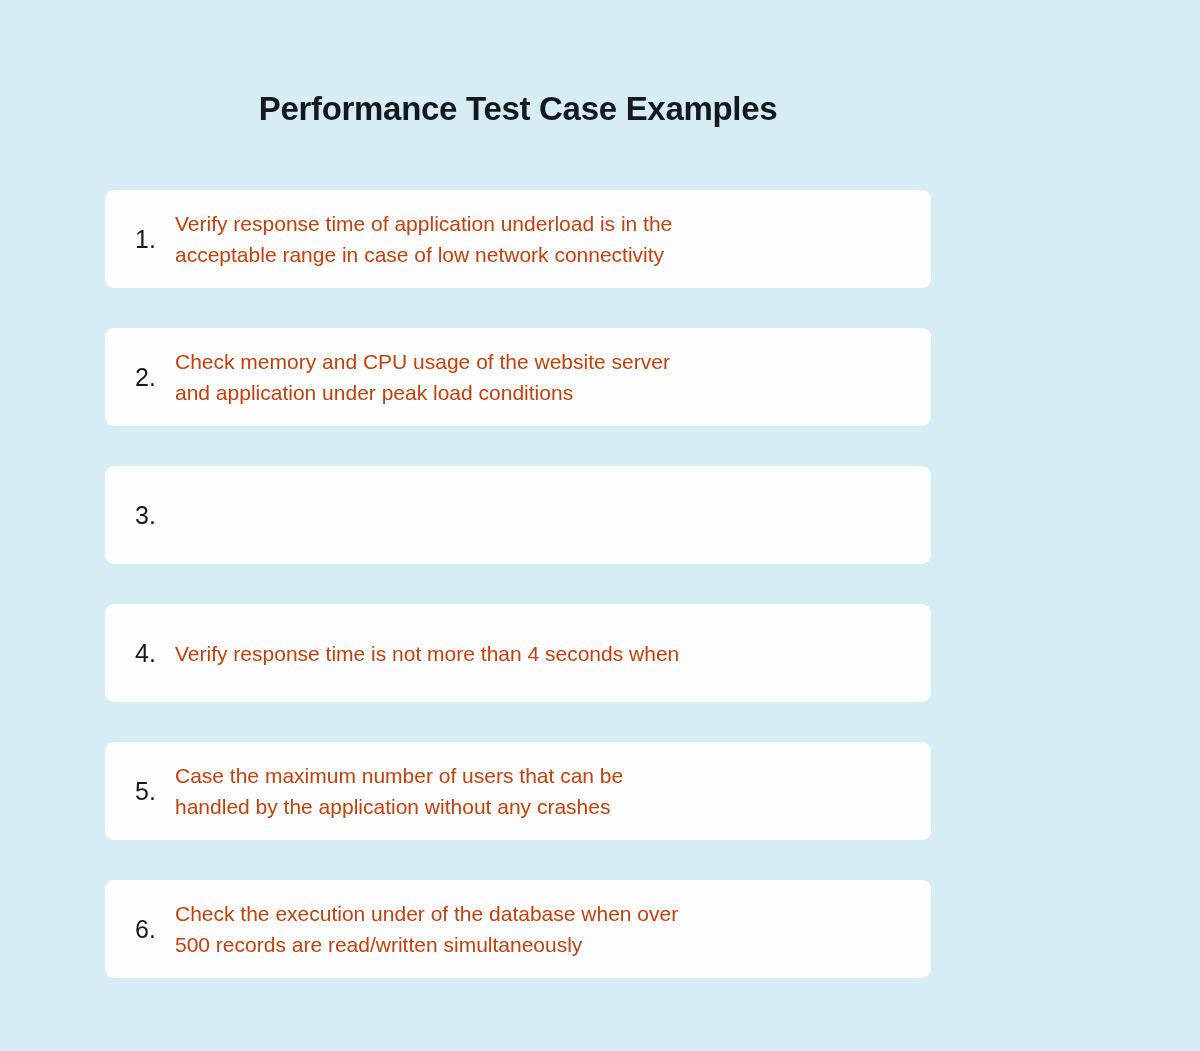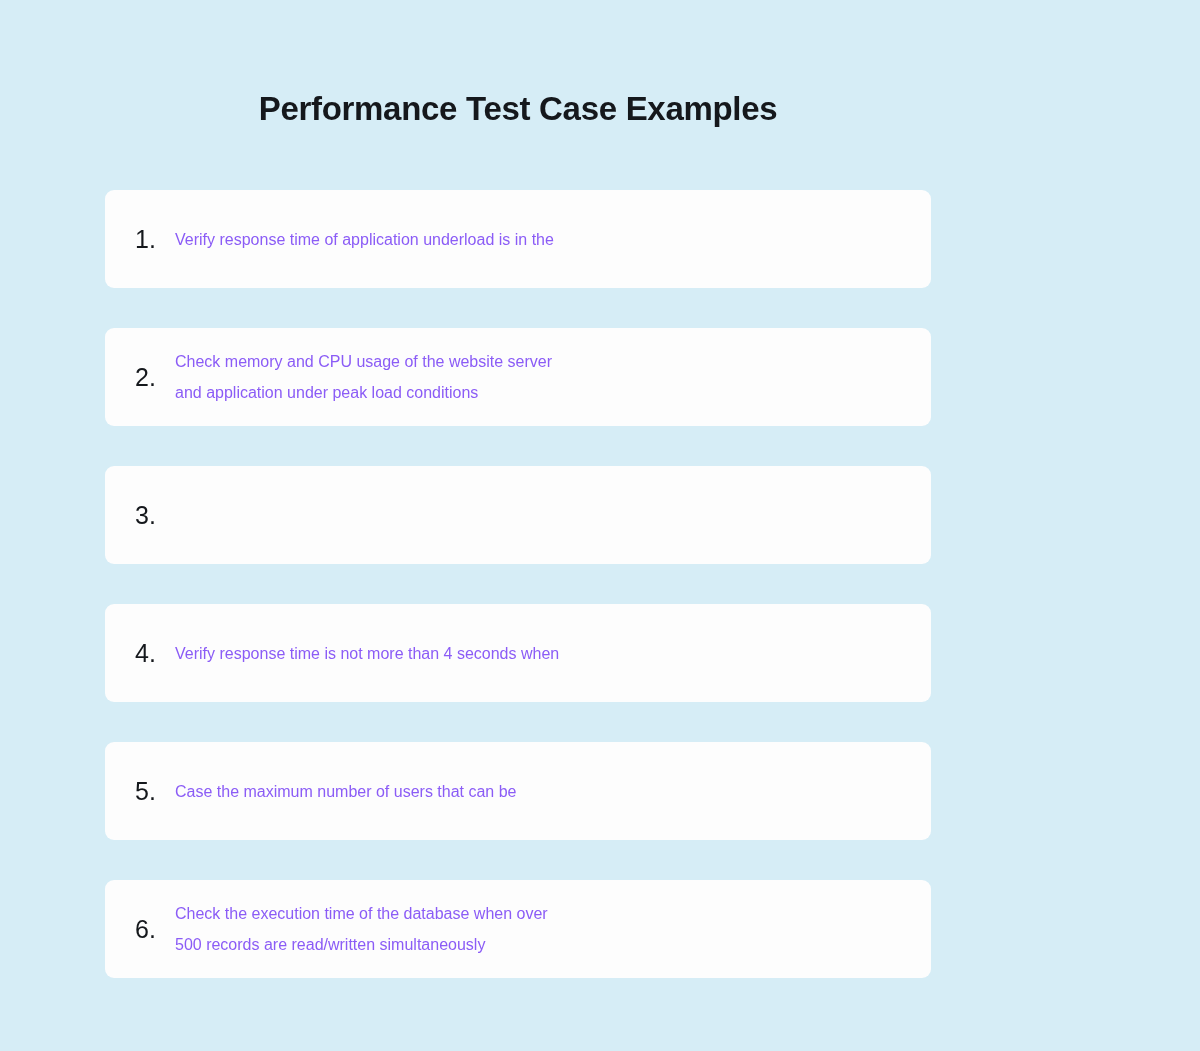--- a/index.html
+++ b/index.html
@@ -39,39 +39,40 @@
   }
   .card:last-child { margin-bottom: 0; }
   .num {
     width: 40px;
     flex: 0 0 40px;
     font-size: 25px;
     line-height: 31px;
     color: #15181c;
   }
   .text {
-    font-size: 16px;
+    font-size: 21px;
     line-height: 31px;
-    color: #8b5cf6;
+    color: #c2410c;
   }
   .text .line { display: block; }
 </style>
 </head>
 <body>
 
 <div class="page">
 
   <h1 class="title">Performance Test Case Examples</h1>
 
   <div class="cards">
 
     <div class="card">
       <span class="num">1.</span>
       <span class="text">
         <span class="line">Verify response time of application underload is in the</span>
+        <span class="line">acceptable range in case of low network connectivity</span>
       </span>
     </div>
 
     <div class="card">
       <span class="num">2.</span>
       <span class="text">
         <span class="line">Check memory and CPU usage of the website server</span>
         <span class="line">and application under peak load conditions</span>
       </span>
     </div>
@@ -84,25 +85,26 @@
       <span class="num">4.</span>
       <span class="text">
         <span class="line">Verify response time is not more than 4 seconds when</span>
       </span>
     </div>
 
     <div class="card">
       <span class="num">5.</span>
       <span class="text">
         <span class="line">Case the maximum number of users that can be</span>
+        <span class="line">handled by the application without any crashes</span>
       </span>
     </div>
 
     <div class="card">
       <span class="num">6.</span>
       <span class="text">
-        <span class="line">Check the execution time of the database when over</span>
+        <span class="line">Check the execution under of the database when over</span>
         <span class="line">500 records are read/written simultaneously</span>
       </span>
     </div>
 
   </div>
 </div>
 
 </body></html>

